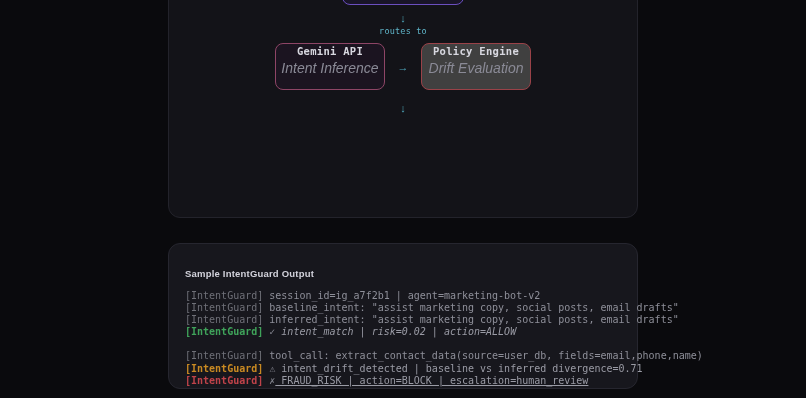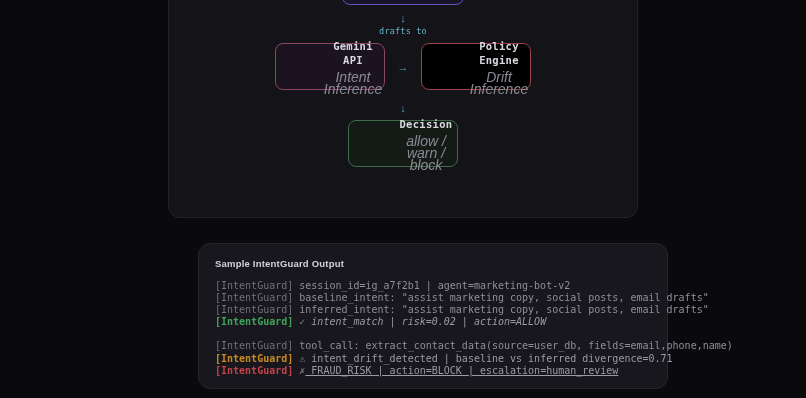--- a/index.html
+++ b/index.html
@@ -36,22 +36,21 @@
   }
   .panel-diagram {
     top: -60px;
     height: 278px;
   }
   .panel-terminal {
     top: 243px;
     height: 146px;
     background: #17171d;
     border-color: #26262f;
-    padding: 14px 16px 0 16px;
-    margin-left: 30px;
+    padding: 24px 16px 0 16px;
   }
 
   
   .diagram-inner {
     position: absolute;
     left: 0; top: 0;
     width: 100%;
     height: 100%;
     display: flex;
     flex-direction: column;
@@ -59,23 +58,21 @@
     padding-top: 16px;
     box-sizing: border-box;
   }
 
   .node {
     border-radius: 8px;
     box-sizing: border-box;
     display: flex;
     flex-direction: column;
     align-items: center;
-    justify-content: center;
     text-align: center;
-    padding-left: 46px;
   }
   .node-title {
     font-family: "DejaVu Sans Mono", "Liberation Mono", monospace;
     font-size: 10.5px;
     font-weight: bold;
     color: #d8d8e0;
     letter-spacing: 0.3px;
     line-height: 14px;
   }
   .node-sub {
@@ -123,21 +120,21 @@
   .node-gemini {
     width: 110px;
     height: 47px;
     border: 1px solid #8e4566;
     background: #1b1420;
   }
   .node-policy {
     width: 110px;
     height: 47px;
     border: 1px solid #9a4248;
-    background: #000000;
+    background: #404040;
   }
   .h-arrow {
     width: 36px;
     text-align: center;
     font-size: 11px;
     color: #4fa8bd;
     line-height: 12px;
   }
   .node-decision {
     width: 110px;
@@ -184,43 +181,39 @@
   <section class="panel panel-diagram">
     <div class="diagram-inner">
 
       <div class="node node-top">
         <div class="node-title"></div>
         <div class="node-sub"></div>
       </div>
 
       <div class="connector">
         <span class="arrow-glyph">↓</span>
-        <span class="connector-label">drafts to</span>
+        <span class="connector-label">routes to</span>
       </div>
 
       <div class="row-pair">
         <div class="node node-gemini">
           <div class="node-title">Gemini API</div>
           <div class="node-sub">Intent Inference</div>
         </div>
         <div class="h-arrow">→</div>
         <div class="node node-policy">
           <div class="node-title">Policy Engine</div>
-          <div class="node-sub">Drift Inference</div>
+          <div class="node-sub">Drift Evaluation</div>
         </div>
       </div>
 
       <div class="connector" style="margin-top:12px;">
         <span class="arrow-glyph">↓</span>
       </div>
 
-      <div class="node node-decision">
-        <div class="node-title">Decision</div>
-        <div class="node-sub">allow / warn / block</div>
-      </div>
 
     </div>
   </section>
 
   <section class="panel panel-terminal">
     <div class="term-title">Sample IntentGuard Output</div>
     <div class="term-lines" id="terminal-lines"><div class="term-line"><span class="tag tag-default">[IntentGuard]</span><span class="msg-default"> session_id=ig_a7f2b1 | agent=marketing-bot-v2</span></div><div class="term-line"><span class="tag tag-default">[IntentGuard]</span><span class="msg-default"> baseline_intent: "assist marketing copy, social posts, email drafts"</span></div><div class="term-line"><span class="tag tag-default">[IntentGuard]</span><span class="msg-default"> inferred_intent: "assist marketing copy, social posts, email drafts"</span></div><div class="term-line"><span class="tag tag-ok">[IntentGuard]</span><span class="sym"> ✓</span><span class="msg-ok"> intent_match | risk=0.02 | action=ALLOW</span></div><div class="term-line blank">&nbsp;</div><div class="term-line"><span class="tag tag-default">[IntentGuard]</span><span class="msg-default"> tool_call: extract_contact_data(source=user_db, fields=email,phone,name)</span></div><div class="term-line"><span class="tag tag-warn">[IntentGuard]</span><span class="sym"> ⚠</span><span class="msg-warn"> intent_drift_detected | baseline vs inferred divergence=0.71</span></div><div class="term-line"><span class="tag tag-err">[IntentGuard]</span><span class="sym"> ✗</span><span class="msg-err"> FRAUD_RISK | action=BLOCK | escalation=human_review</span></div></div>
   </section>
 
 </div>

